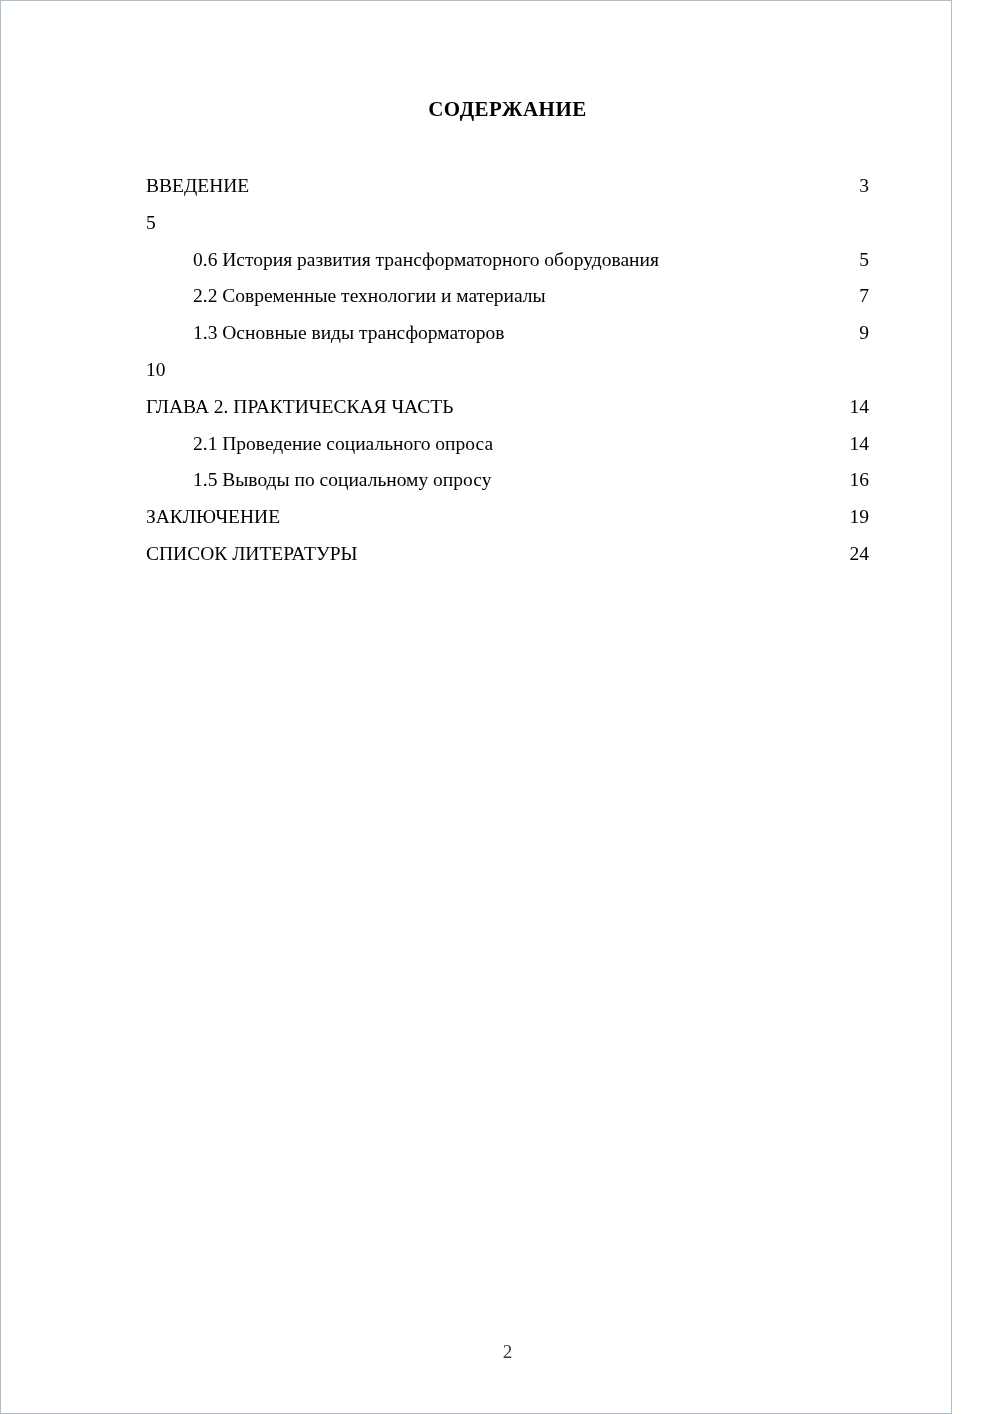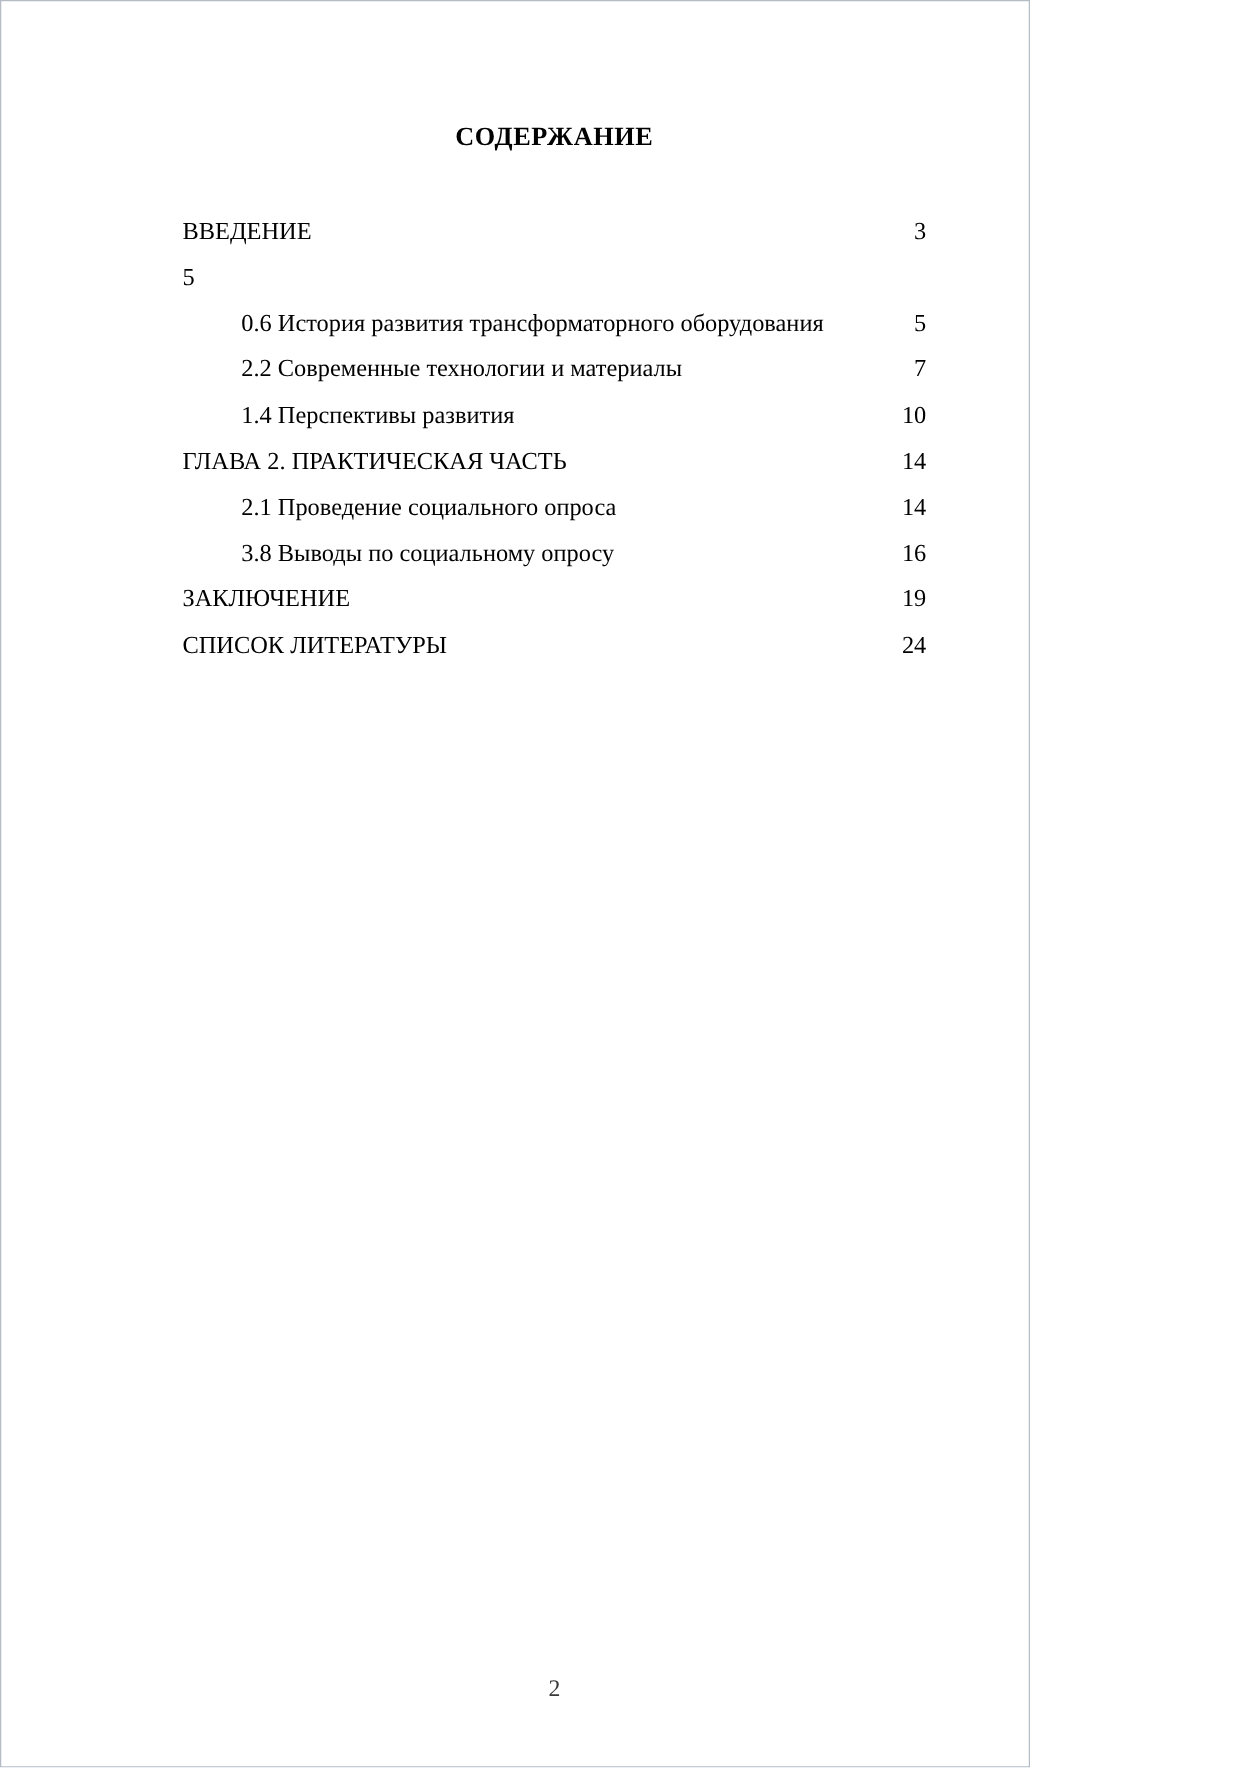--- a/index.html
+++ b/index.html
@@ -1,21 +1,21 @@
 <!DOCTYPE html>
 <html><head>
 <meta charset="utf-8">
 <style>
   html, body {
     margin: 0;
     padding: 0;
     background: #ffffff;
   }
   .page {
-    width: 824px;
+    width: 952px;
     height: 1414px;
     box-sizing: border-box;
     border: 1px solid #b4bcc6;
     background: #ffffff;
     font-family: "Liberation Serif", serif;
     color: #000000;
     position: relative;
     overflow: hidden;
   }
   .content {
@@ -76,33 +76,36 @@
         </div>
         <div class="toc-row indent">
           <span class="toc-label">0.6 История развития трансформаторного оборудования</span>
           <span class="toc-page">5</span>
         </div>
         <div class="toc-row indent">
           <span class="toc-label">2.2 Современные технологии и материалы</span>
           <span class="toc-page">7</span>
         </div>
         <div class="toc-row indent">
-          <span class="toc-label">1.4 Перспективы развития</span>
+          <span class="toc-label">1.3 Основные виды трансформаторов</span>
+          <span class="toc-page">9</span>
+        </div>
+        <div class="toc-row indent">
           <span class="toc-page">10</span>
         </div>
         <div class="toc-row">
           <span class="toc-label">ГЛАВА 2. ПРАКТИЧЕСКАЯ ЧАСТЬ</span>
           <span class="toc-page">14</span>
         </div>
         <div class="toc-row indent">
           <span class="toc-label">2.1 Проведение социального опроса</span>
           <span class="toc-page">14</span>
         </div>
         <div class="toc-row indent">
-          <span class="toc-label">3.8 Выводы по социальному опросу</span>
+          <span class="toc-label">1.5 Выводы по социальному опросу</span>
           <span class="toc-page">16</span>
         </div>
         <div class="toc-row">
           <span class="toc-label">ЗАКЛЮЧЕНИЕ</span>
           <span class="toc-page">19</span>
         </div>
         <div class="toc-row">
           <span class="toc-label">СПИСОК ЛИТЕРАТУРЫ</span>
           <span class="toc-page">24</span>
         </div>

